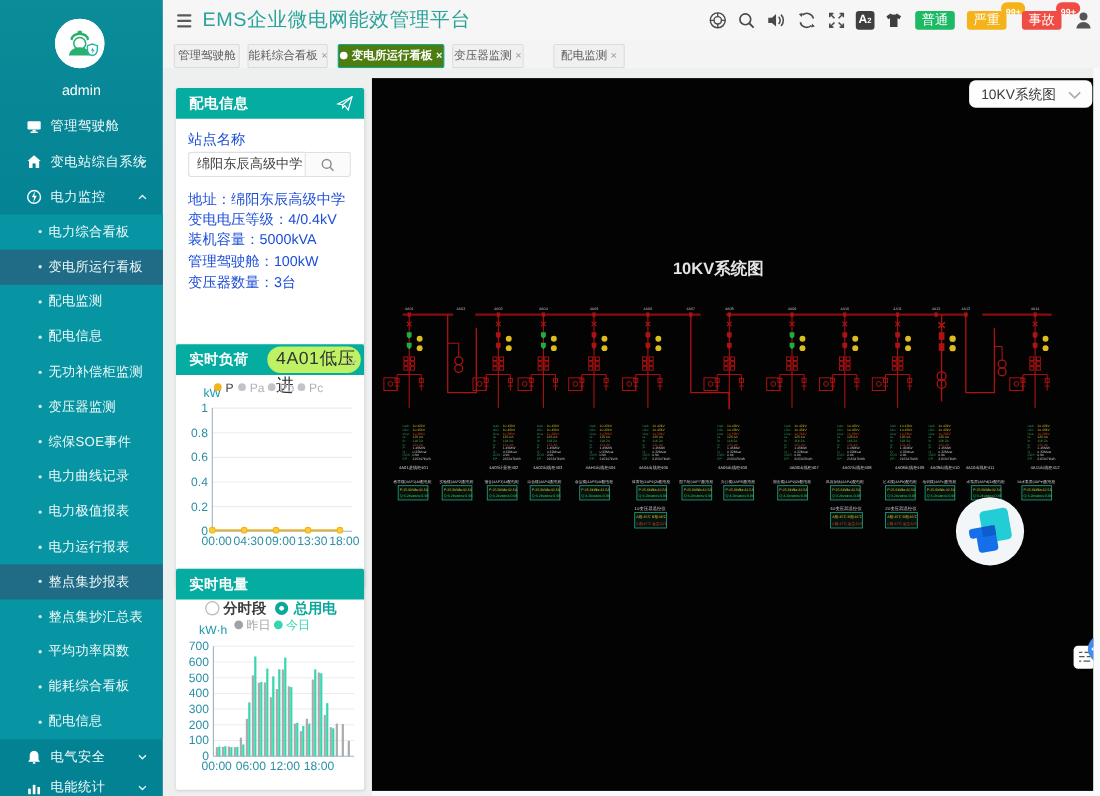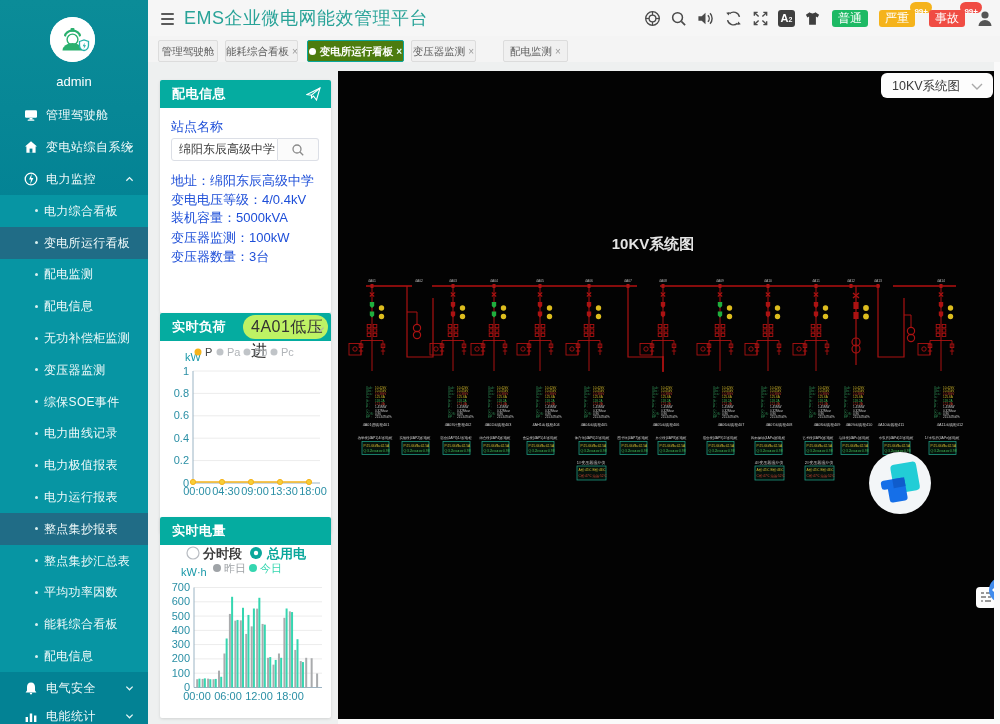--- a/index.html
+++ b/index.html
@@ -882,21 +882,21 @@
 <div style="position:absolute;left:11px;top:58px;width:107px;height:23px;border:1px solid #dcdfe6;border-radius:3px 0 0 3px;font-size:12px;color:#3c3c3c;line-height:21px;padding-left:7px;">绵阳东辰高级中学</div>
 <div style="position:absolute;left:118px;top:58px;width:41px;height:23px;border:1px solid #dcdfe6;border-left:none;border-radius:0 3px 3px 0;background:#fbfbfb;">
 <svg style="position:absolute;left:13px;top:4px" width="14" height="14" viewBox="0 0 14 14">
         <circle cx="6" cy="6" r="4" fill="none" stroke="#8a8a8a" stroke-width="1.3"></circle>
         <line x1="9" y1="9" x2="12.2" y2="12.2" stroke="#8a8a8a" stroke-width="1.3"></line>
       </svg>
     </div>
 <div class="f13" style="position:absolute;left:11px;top:92px;">地址：绵阳东辰高级中学</div>
 <div class="f13" style="position:absolute;left:11px;top:111px;">变电电压等级：4/0.4kV</div>
 <div class="f13" style="position:absolute;left:11px;top:129px;">装机容量：5000kVA</div>
-<div class="f13" style="position:absolute;left:11px;top:149px;">变压器监测：100kW</div>
+<div class="f13" style="position:absolute;left:11px;top:149px;">管理驾驶舱：100kW</div>
 <div class="f13" style="position:absolute;left:11px;top:168px;">变压器数量：3台</div>
 </div>
 <div class="panel" id="p2">
 <div class="phead">实时负荷<div id="sel2">4A01低压进<span class="ar"></span></div></div>
 <svg style="position:absolute;left:0;top:28px" width="171" height="164" viewBox="0 0 171 164">
       <text x="25" y="20" font-size="11" fill="#1898a8">kW</text>
       <circle cx="38" cy="11" r="3.5" fill="#f5b31b"></circle>
       <text x="45" y="15" font-size="11" fill="#444">P</text>
       <circle cx="60" cy="11" r="3.5" fill="#c0c4c8"></circle>
       <text x="67" y="15" font-size="11" fill="#b0b4b8">Pa</text>

